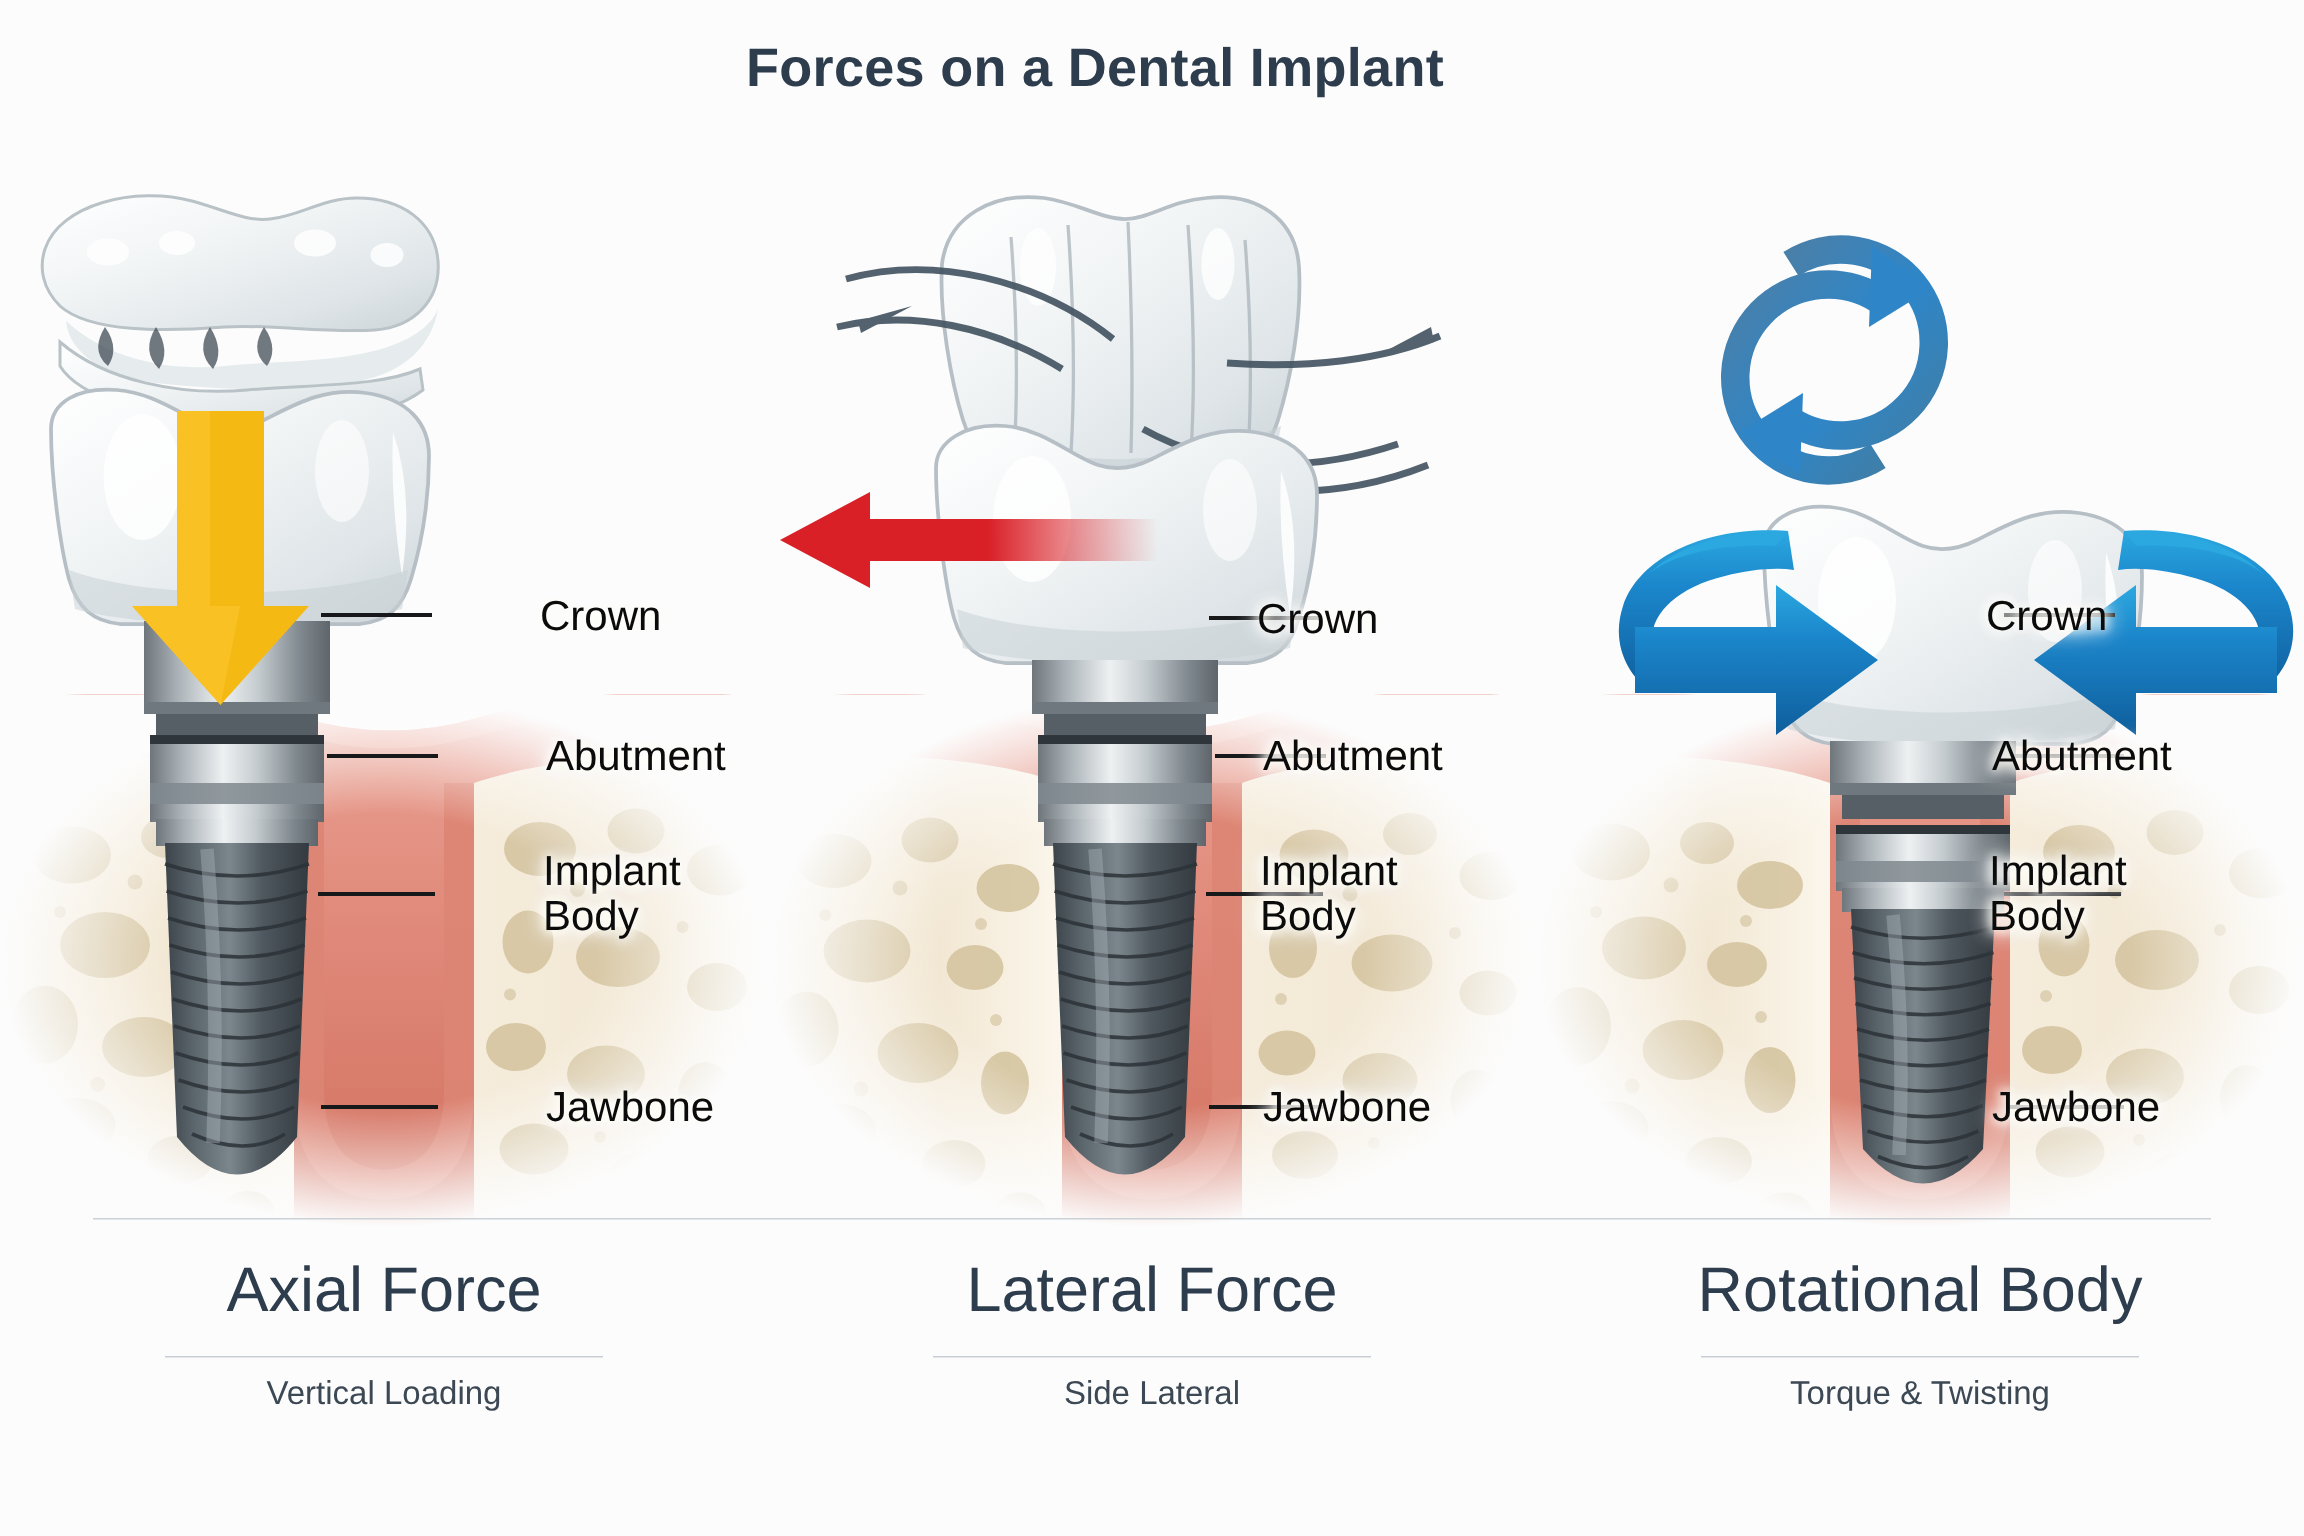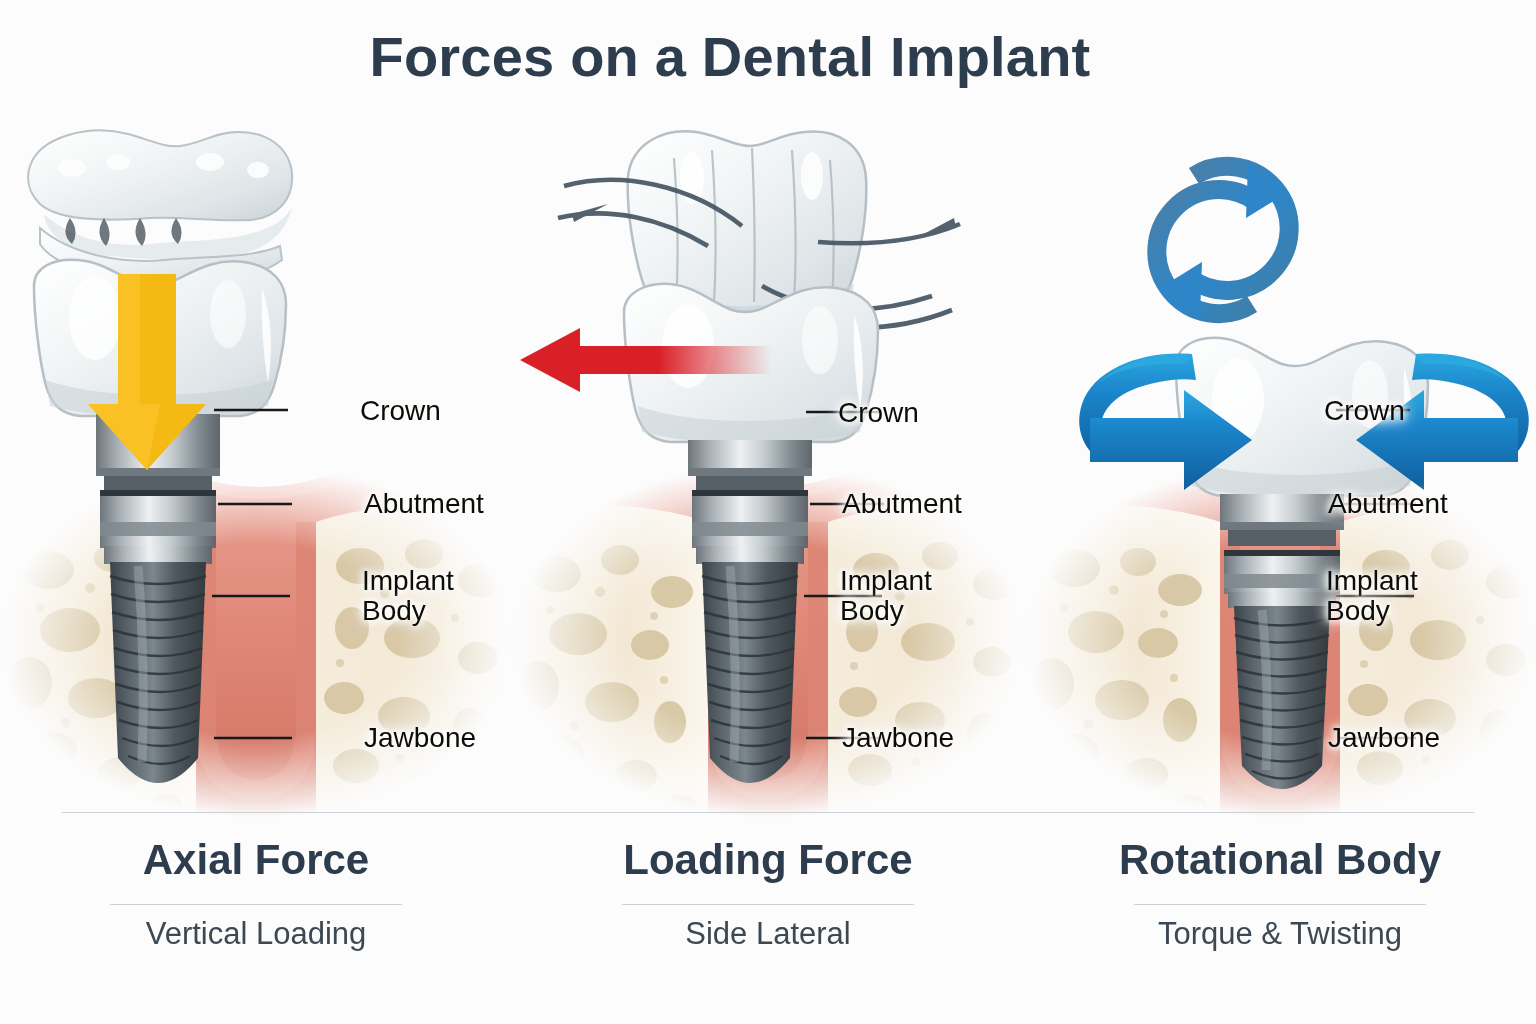--- a/index.html
+++ b/index.html
@@ -8,21 +8,21 @@
     background:#fcfcfc;
     font-family:"Liberation Sans", sans-serif;
     overflow:hidden;
     position:relative;
   }
   #stage{position:absolute;inset:0;}
 
   .title{
     position:absolute;top:24px;left:0;width:1460px;
     text-align:center;
-    font-size:56px;font-weight:bold;
+    font-size:36px;font-weight:bold;
     color:#2e3d4d;
     letter-spacing:0.2px;
   }
 
   .panels{
     position:absolute;top:118px;left:0;width:1340px;height:700px;
   }
   .panel{
     position:absolute;top:0;height:700px;width:512px;
   }
@@ -50,29 +50,29 @@
 
   .captions{position:absolute;top:812px;left:0;width:1536px;height:212px;}
   .cap{
     position:absolute;top:0;width:512px;height:212px;text-align:center;
   }
   .cap.c0{left:0;}
   .cap.c1{left:512px;}
   .cap.c2{left:1024px;}
   .cap-title{
     position:absolute;top:24px;left:0;width:512px;
-    font-size:42px;font-weight:bold;color:#2e3d4d;
+    font-size:42px;font-weight:normal;color:#2e3d4d;
   }
   .cap-rule{
     position:absolute;top:92px;left:50%;transform:translateX(-50%);
     width:292px;height:1px;background:#c9ced4;
   }
   .cap-sub{
     position:absolute;top:104px;left:0;width:512px;
-    font-size:31px;color:#3c4853;
+    font-size:22px;color:#3c4853;
   }
 </style>
 </head>
 <body>
 
 <div id="stage">
 
   <div class="title">Forces on a Dental Implant</div>
 
   <div class="panels">
@@ -626,21 +626,21 @@
 
   <div class="divider div-main"></div>
 
   <div class="captions">
     <div class="cap c0">
       <div class="cap-title">Axial Force</div>
       <div class="cap-rule"></div>
       <div class="cap-sub">Vertical Loading</div>
     </div>
     <div class="cap c1">
-      <div class="cap-title">Loading Force</div>
+      <div class="cap-title">Lateral Force</div>
       <div class="cap-rule"></div>
       <div class="cap-sub">Side Lateral</div>
     </div>
     <div class="cap c2">
       <div class="cap-title">Rotational Body</div>
       <div class="cap-rule"></div>
       <div class="cap-sub">Torque &amp; Twisting</div>
     </div>
   </div>
 

